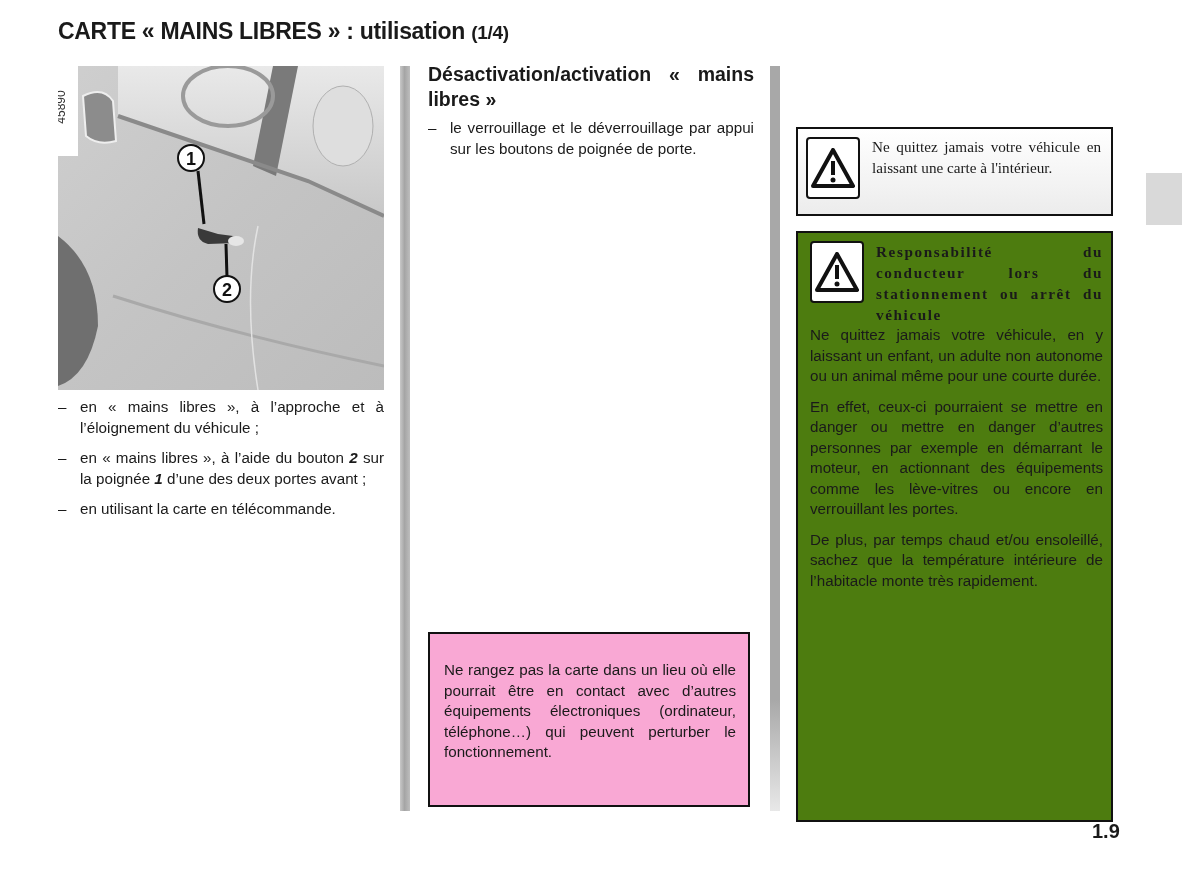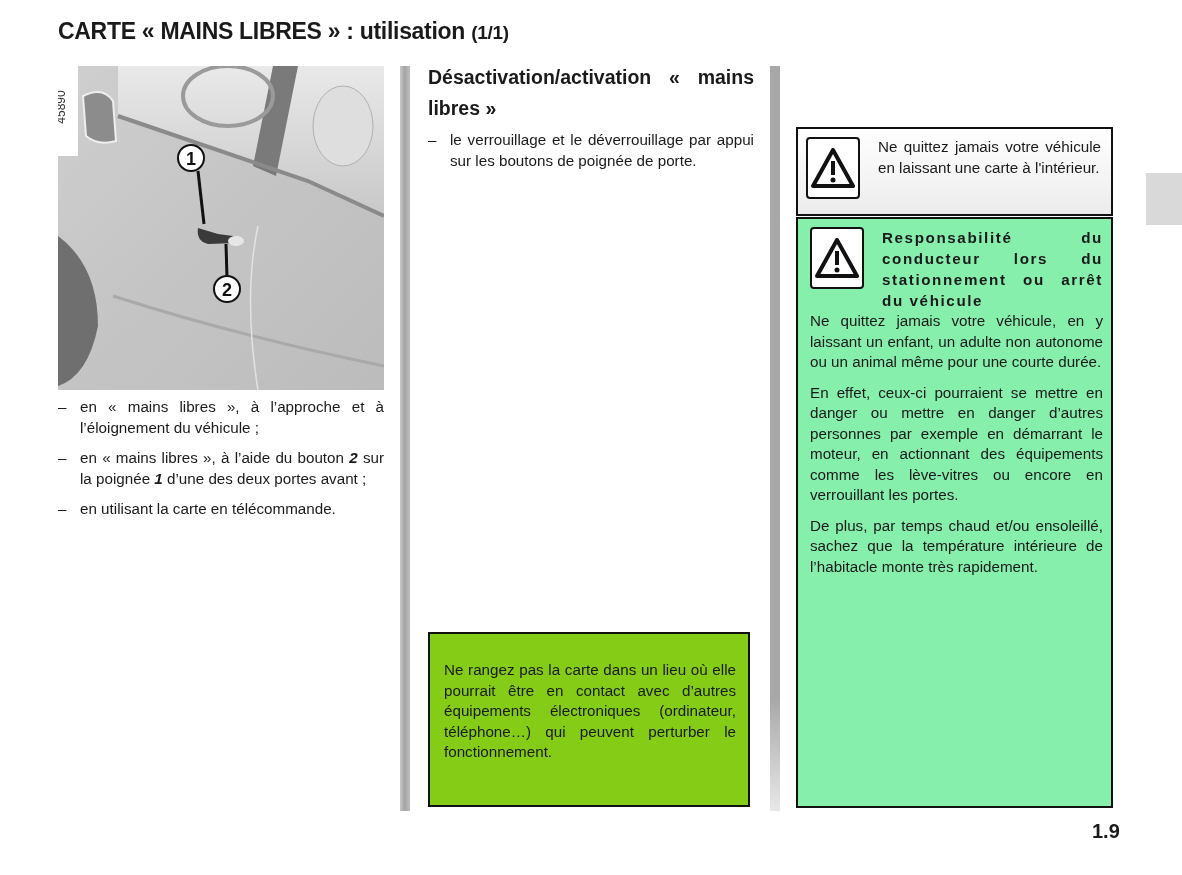--- a/index.html
+++ b/index.html
@@ -36,34 +36,34 @@
     }
 
     .text { font-size: 15.2px; line-height: 20.5px; text-align: justify; }
     .text p { margin: 0 0 10px 0; }
     .text ul { list-style: none; margin: 0; padding: 0; }
     .text li { position: relative; padding-left: 22px; margin-bottom: 10px; text-align: justify; }
     .text li::before { content: "–"; position: absolute; left: 0; top: 0; }
 
     .col1 { position: absolute; left: 58px; top: 397px; width: 326px; }
     .col2 { position: absolute; left: 428px; top: 62px; width: 326px; }
-    .col2 h2 { font-size: 19.5px; line-height: 31px; margin: 0 0 6px 0; font-weight: bold; }
+    .col2 h2 { font-size: 19.5px; line-height: 25px; margin: 0 0 6px 0; font-weight: bold; }
 
     .note-box {
       position: absolute; left: 428px; top: 632px; width: 322px; height: 175px;
-      border: 2px solid #111; background: #84cc16; box-sizing: border-box;
+      border: 2px solid #111; background: #f9a8d4; box-sizing: border-box;
       padding: 26px 12px 0 14px;
     }
     .warn-box {
       position: absolute; left: 796px; width: 317px; box-sizing: border-box;
       border: 2px solid #111; background: #efefef;
     }
     .warn1 { top: 127px; height: 89px; background: linear-gradient(#ffffff, #ececec); padding: 8px 10px 0 8px; }
-    .warn2 { top: 217px; height: 591px; background: #86efac; padding: 8px 8px 0 12px; }
-    .warn-head { display: flex; gap: 18px; }
+    .warn2 { top: 231px; height: 591px; background: #4d7c0f; padding: 8px 8px 0 12px; }
+    .warn-head { display: flex; gap: 12px; font-family: Liberation Serif, serif; }
     .warn-icon {
       flex: 0 0 54px; width: 54px; height: 62px; border: 2.5px solid #111; border-radius: 4px;
       box-sizing: border-box; display: flex; align-items: center; justify-content: center;
       background: #fff;
     }
     .warn-text { font-size: 15.2px; line-height: 20.5px; text-align: justify; flex: 1; }
     .warn-title { font-weight: bold; font-size: 15.2px; line-height: 21px; letter-spacing: 1.6px; text-align: justify; text-align-last: left; flex: 1; }
     .warn-body { margin-top: 0; }
     .warn-body p { margin: 0 0 10px 0; }
     .warn-body p.caps { font-weight: bold; letter-spacing: 1px; }
@@ -72,21 +72,21 @@
       position: absolute; left: 1146px; top: 173px; width: 36px; height: 52px; background: #d9d9d9;
     }
     .page-number { position: absolute; left: 1092px; top: 820px; font-size: 20px; font-weight: bold; }
     b.n, i.n { font-weight: bold; }
   </style>
 </head>
 <body>
 
 <div class="page-title">
   <span>CARTE « MAINS LIBRES » : utilisation</span>
-  <span class="sub">(1/1)</span>
+  <span class="sub">(1/4)</span>
 </div>
 
 <div class="figure">
   <svg width="326" height="324" viewBox="0 0 326 324">
     <defs>
       <linearGradient id="door" x1="0" y1="0" x2="1" y2="1">
         <stop offset="0" stop-color="#cfcfcf"></stop>
         <stop offset="0.5" stop-color="#c4c4c4"></stop>
         <stop offset="1" stop-color="#bcbcbc"></stop>
       </linearGradient>

